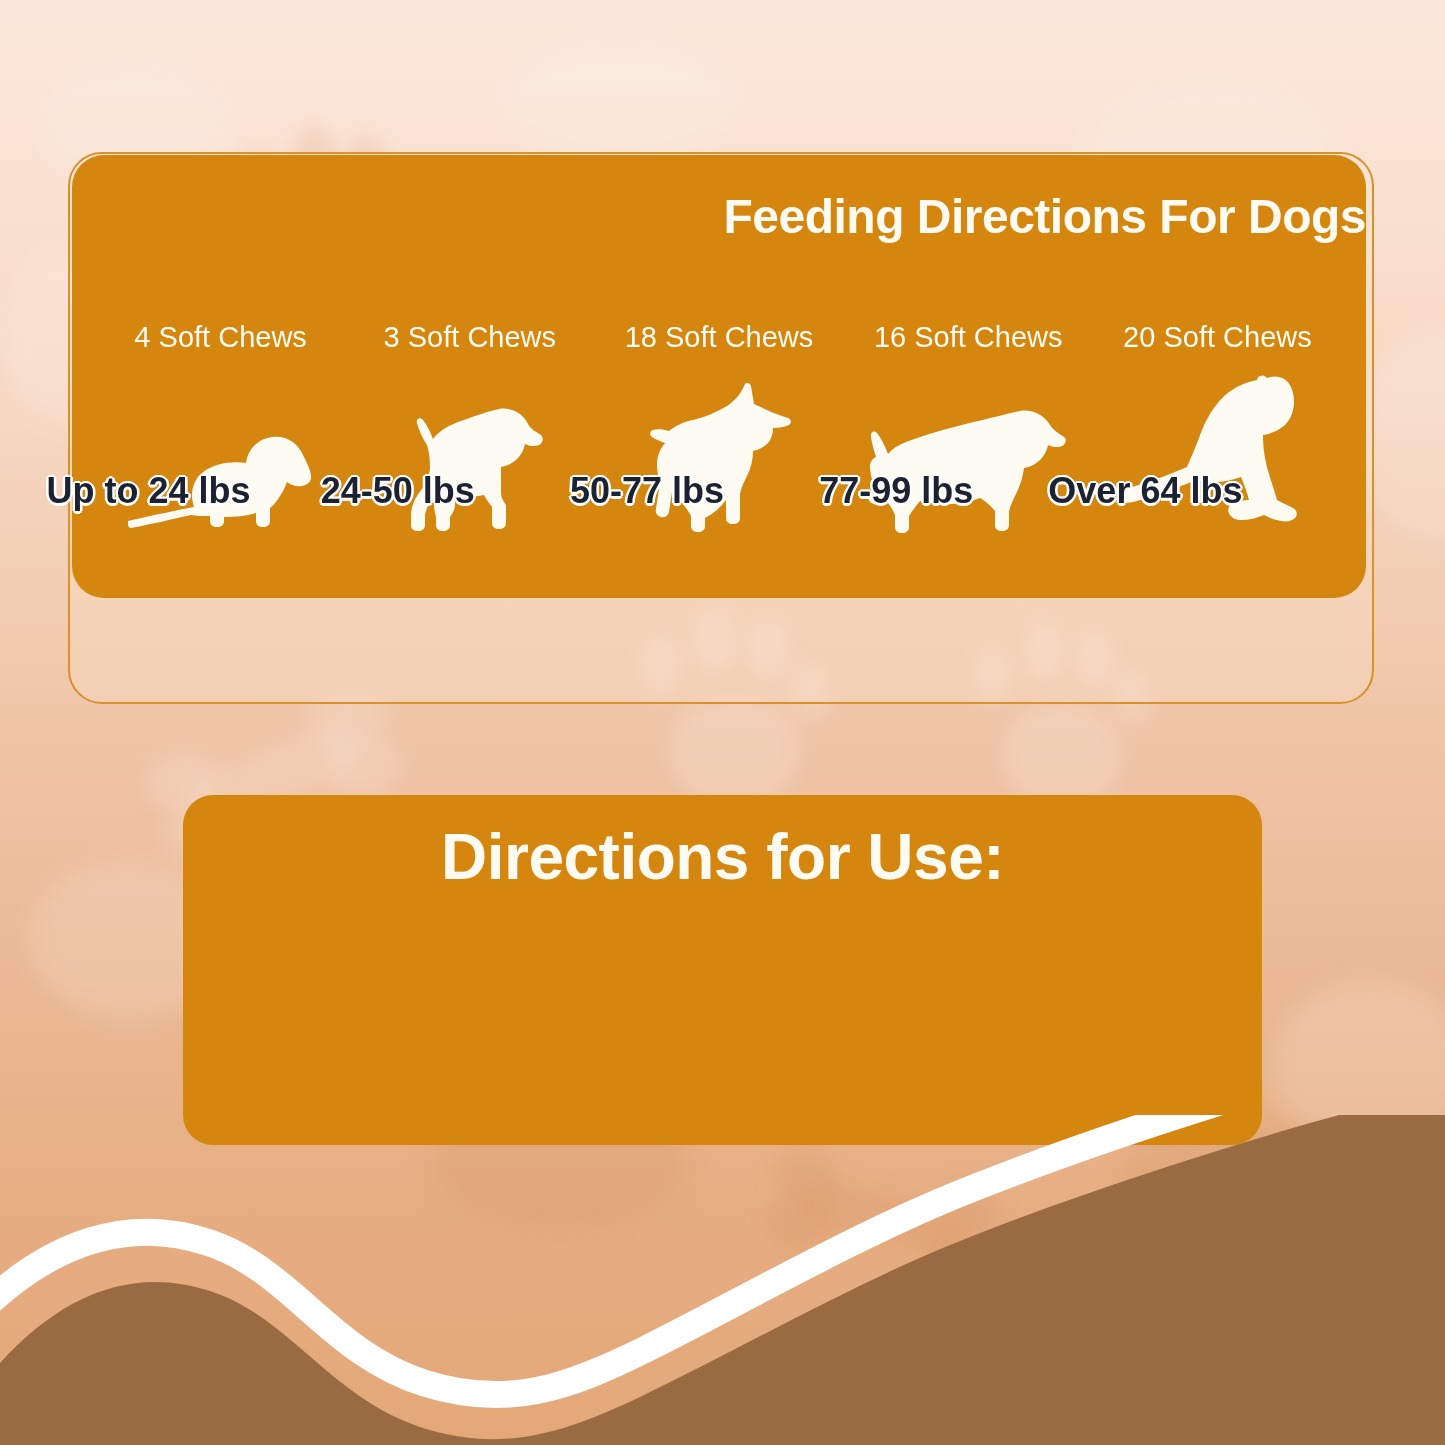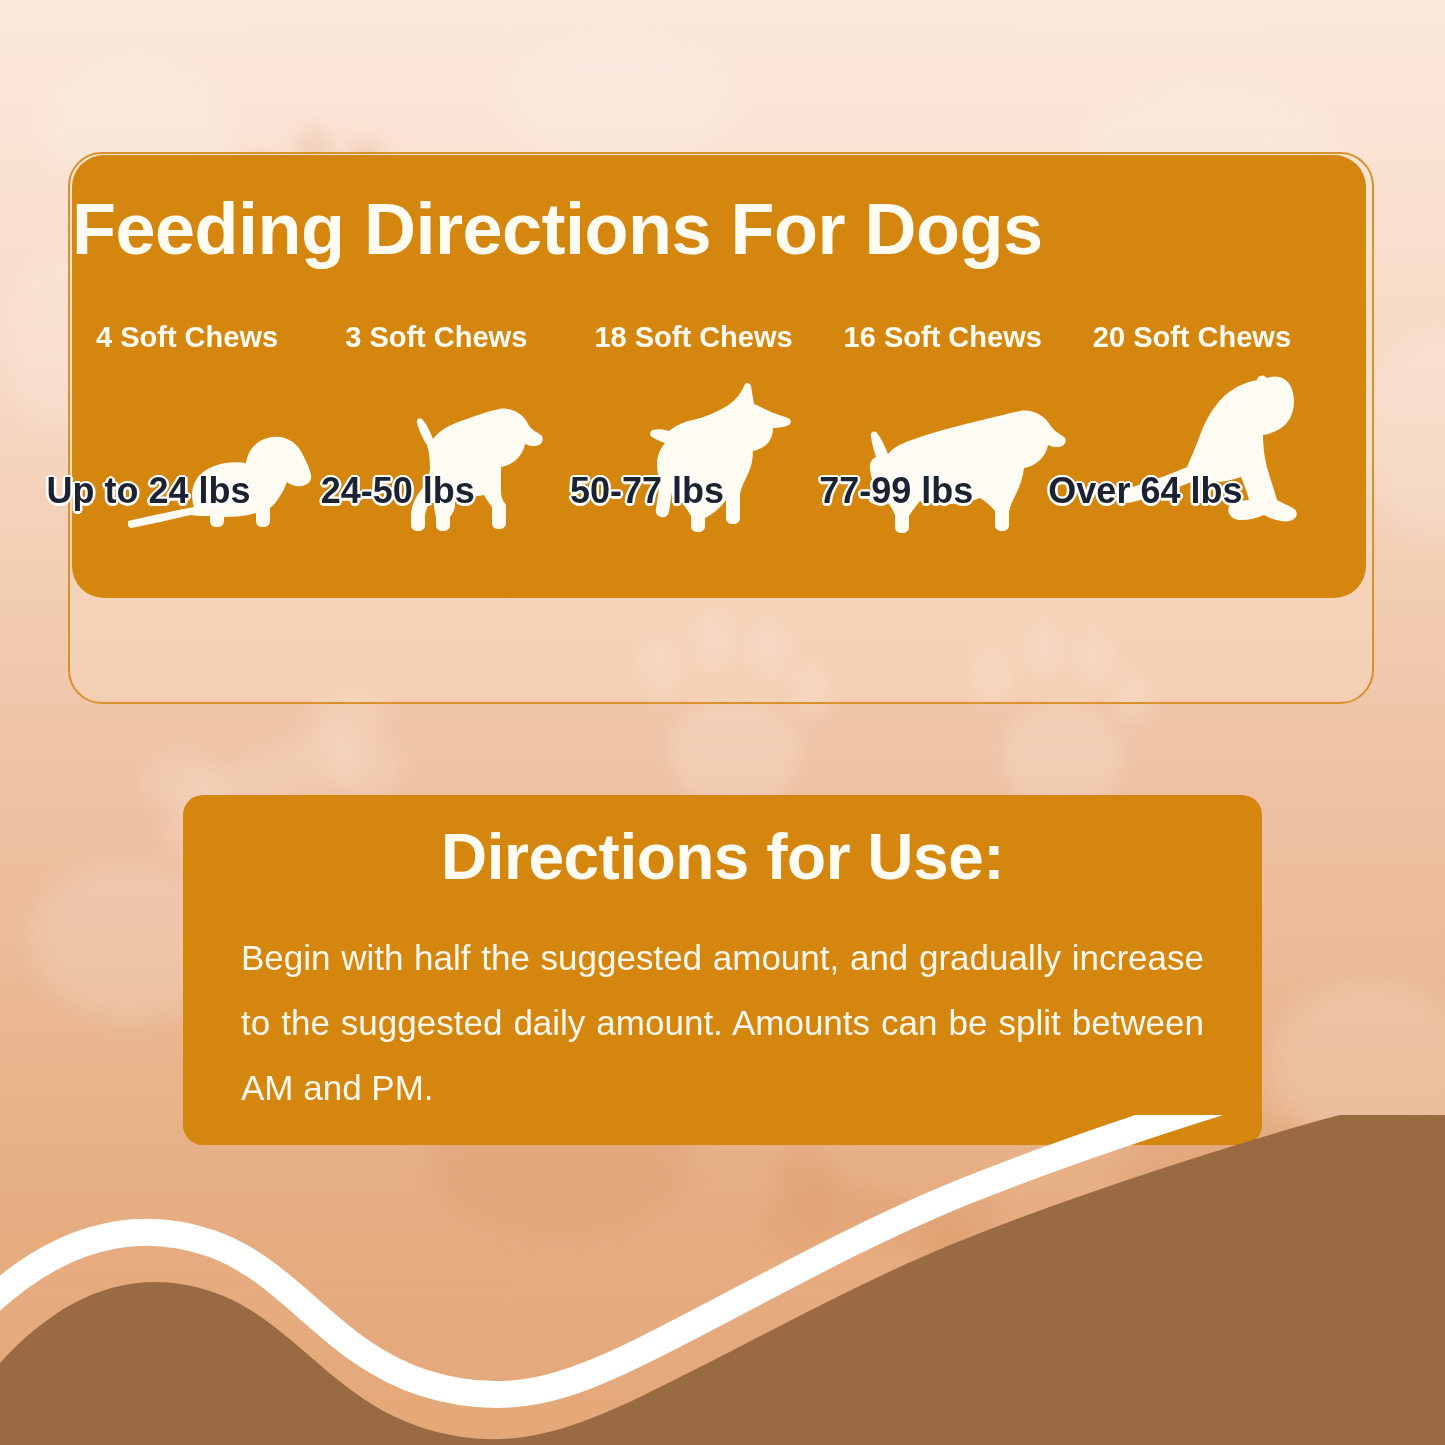--- a/index.html
+++ b/index.html
@@ -93,40 +93,41 @@
     box-sizing: border-box;
     border-radius: 32px;
     background: #d4860f;
   }
 
   #feeding-title {
     position: absolute;
     left: 0;
     top: 38px;
     width: 100%;
-    text-align: left;
+    text-align: right;
     color: #fdfbf2;
-    font-size: 72px;
+    font-size: 48px;
     font-weight: bold;
     letter-spacing: -0.5px;
     line-height: 1;
   }
 
   #chew-row {
     position: absolute;
     left: 24px;
     top: 166px;
     width: 1246px;
     display: flex;
   }
   .chew-cell {
     flex: 1 1 0;
+    text-align: center;
     color: #fdfbf2;
     font-size: 29px;
-    font-weight: bold;
+    font-weight: normal;
     white-space: nowrap;
   }
 
   #dog-row {
     position: absolute;
     left: 24px;
     top: 212px;
     width: 1246px;
     height: 170px;
     display: flex;
@@ -162,21 +163,21 @@
        2.5px 0 0 #fff, -2.5px 0 0 #fff, 0 2.5px 0 #fff, 0 -2.5px 0 #fff;
   }
 
   
   #directions-card {
     position: absolute;
     left: 183px;
     top: 795px;
     width: 1079px;
     height: 350px;
-    border-radius: 20px;
+    border-radius: 30px;
     background: #d4860f;
     box-sizing: border-box;
   }
   #directions-title {
     position: absolute;
     left: 0;
     top: 30px;
     width: 100%;
     text-align: center;
     color: #fdfbf2;
@@ -358,21 +359,20 @@
   <div id="weight-row">
     <div class="weight-cell">Up to 24 lbs</div>
     <div class="weight-cell">24-50 lbs</div>
     <div class="weight-cell">50-77 lbs</div>
     <div class="weight-cell">77-99 lbs</div>
     <div class="weight-cell">Over 64 lbs</div>
   </div>
 
   <div id="directions-card">
     <div id="directions-title">Directions for Use:</div>
-    <div id="directions-body">Begin with half the suggested amount, and gradually increase to the suggested daily amount. Amounts can be split between AM and PM.</div>
   </div>
 
   <svg id="bottom-wave" viewBox="0 0 1445 330" preserveAspectRatio="none">
     <path fill="#9a6b42" d="M0,248 C60,182 130,150 210,176 C290,202 330,282 420,312
          C500,338 560,320 640,282 C740,234 850,170 960,126
          C1080,78 1200,40 1310,8 C1360,-6 1410,-18 1445,-26 L1445,330 L0,330 Z"></path>
     <path fill="none" stroke="#ffffff" stroke-width="27" stroke-linecap="round" d="M-20,196 C50,128 128,100 210,128 C292,156 330,238 424,268
          C506,294 566,274 646,234 C746,184 856,120 966,76
          C1086,28 1206,-10 1316,-42 C1366,-56 1416,-68 1452,-76"></path>
   </svg>

